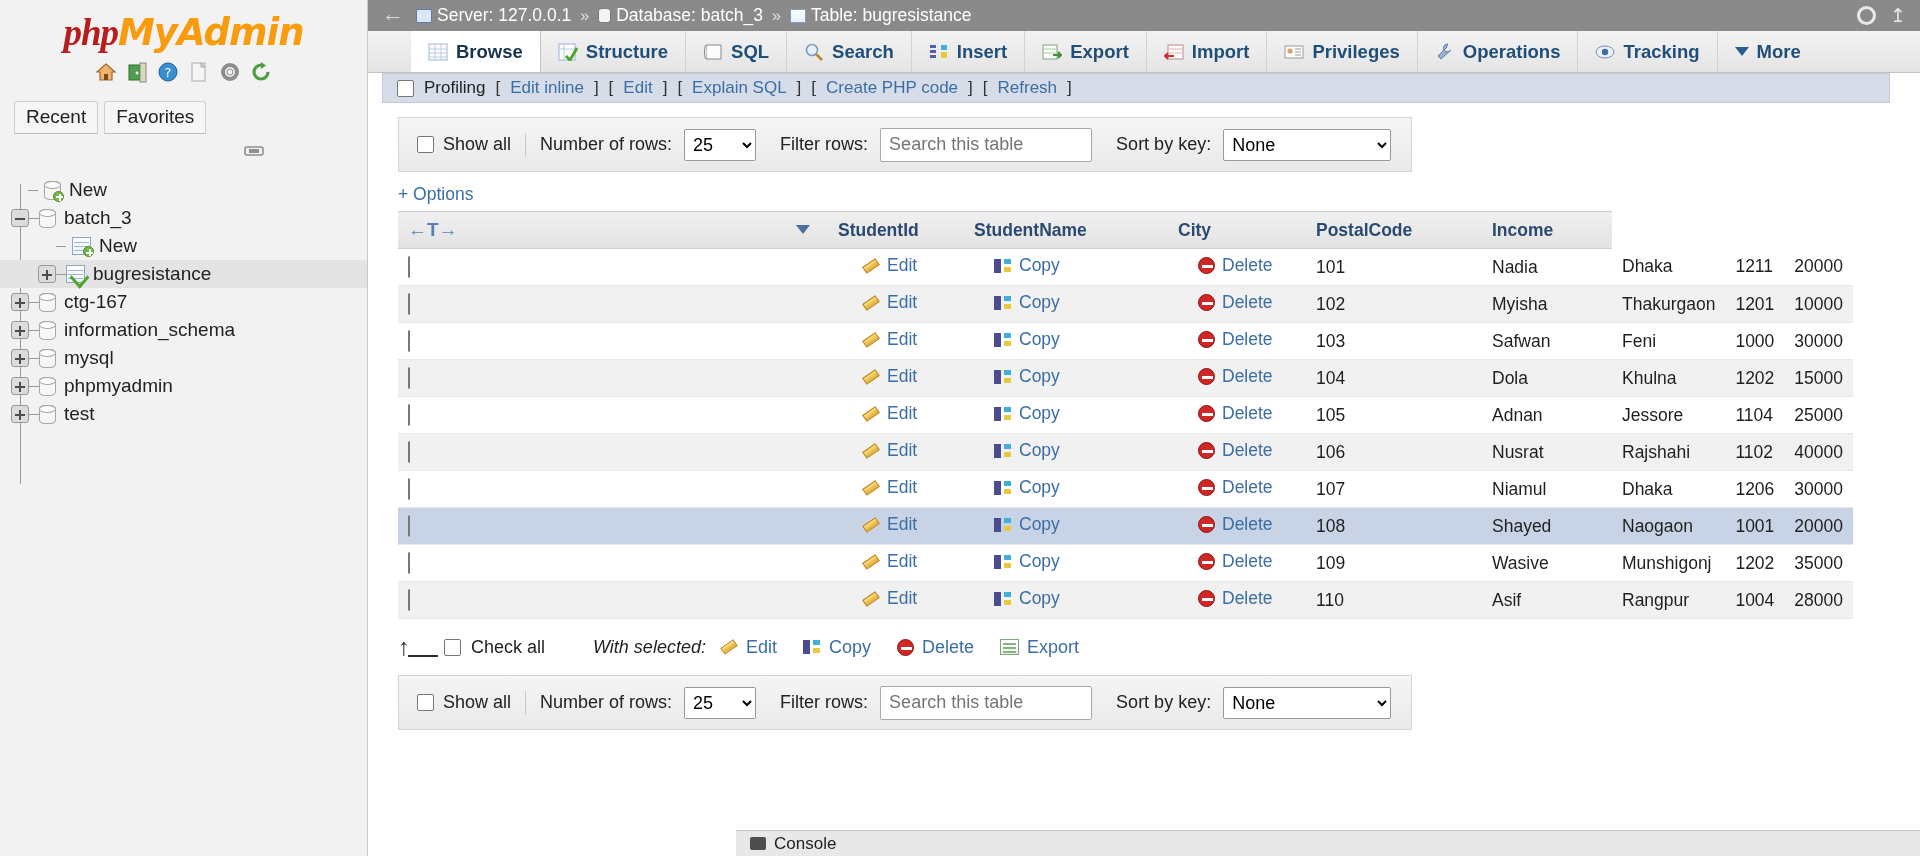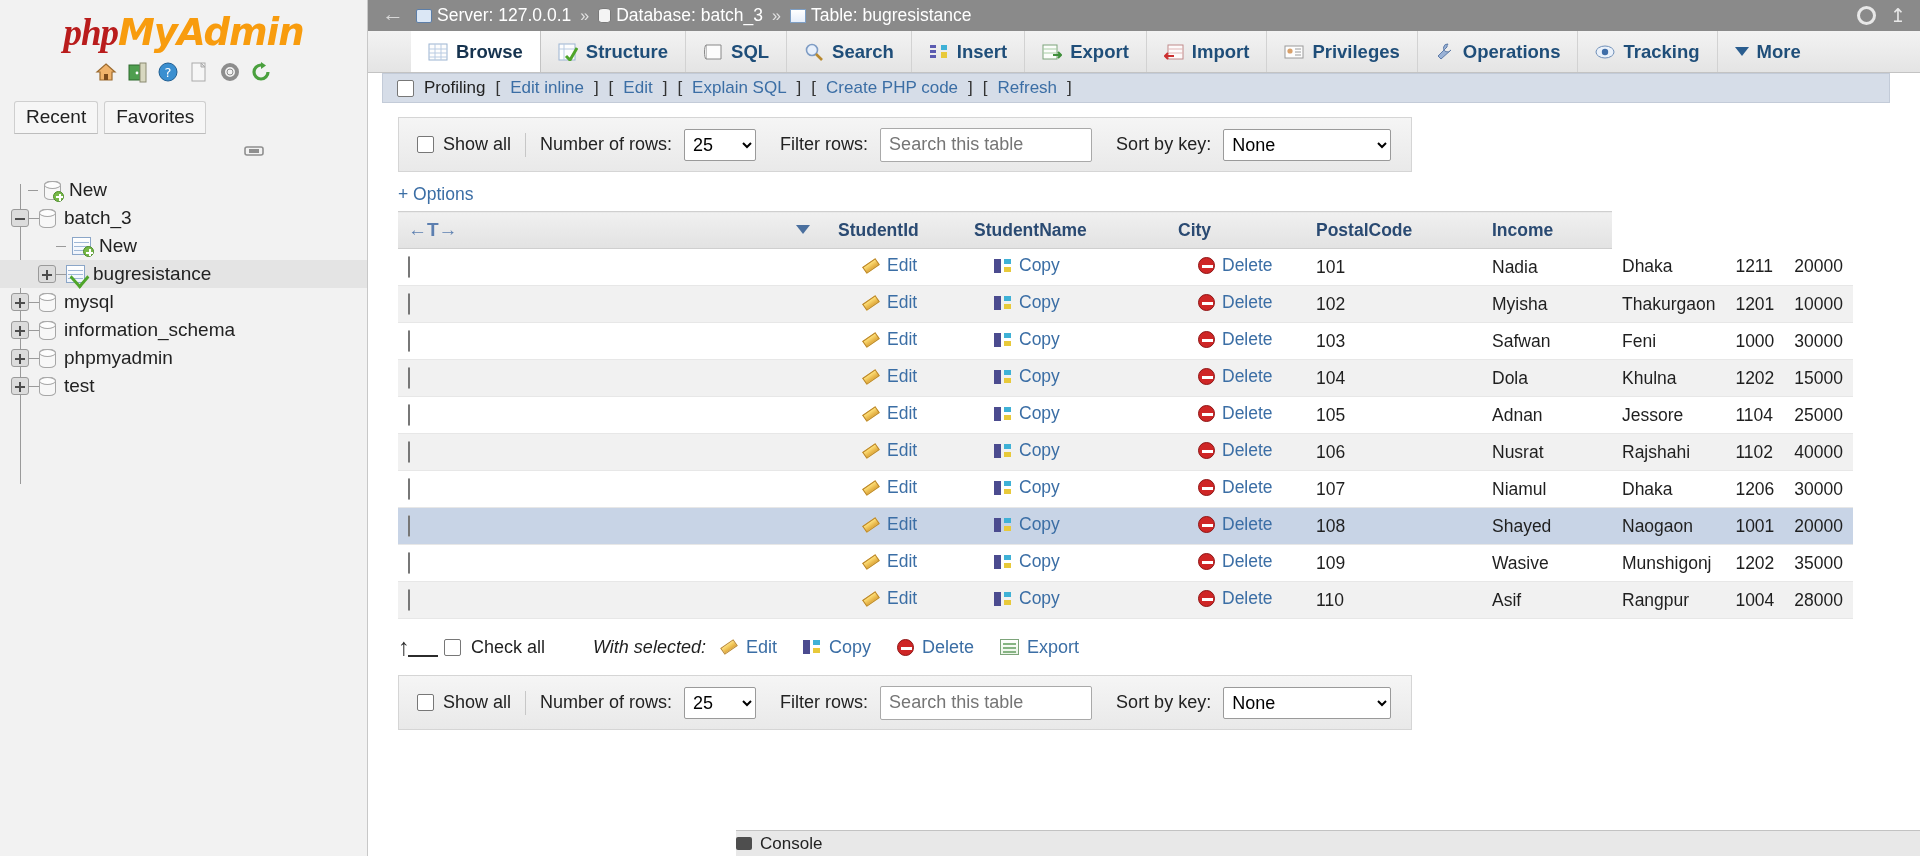--- a/index.html
+++ b/index.html
@@ -212,21 +212,21 @@
   .arrow-updown { font-size: 24px; color:#2b2b2b; padding-right: 6px; position:relative; width:46px;}
   .arrow-updown::after{content:"";position:absolute;left:10px;bottom:4px;width:30px;height:2px;background:#2b2b2b;}
   .with-sel { font-style: italic; margin: 0 14px 0 22px; }
   .ba-item { display:flex;align-items:center;gap:8px;color:#3b6ea5;cursor:pointer; margin-right: 26px;}
 
   .ctl-bar2 { margin-top: 14px; }
 
   .console {
     position: absolute; left: 368px; right: 0; bottom: 0; height: 26px;
     background: #e8e8e8; border-top: 1px solid #c2c2c2;
-    display:flex; align-items:center; gap:8px; 
+    display:flex; align-items:center; gap:8px; padding-left: 14px;
     font-size: 17px; color:#222;
   }
   .console-ico { width:16px;height:13px;background:#4e4e4e;border-radius:2px; }
 </style>
 </head>
 <body>
 
 <div class="app">
 
   <div class="sidebar">
@@ -319,33 +319,39 @@
 
       <div class="tnode sel" style="padding-left:38px;">
         <span class="exp plus"></span>
         <span class="dash"></span>
         <span class="tbl-ico green">
             <i></i>
           </span>
         <span class="lbl">bugresistance</span>
       </div>
 
+      <div class="tnode" style="padding-left:11px;">
+        <span class="exp plus"></span>
+        <span class="dash"></span>
+        <span class="db-ico"></span>
+        <span class="lbl">ctg-167</span>
+      </div>
+
+      <div class="tnode" style="padding-left:11px;">
+        <span class="exp plus"></span>
+        <span class="dash"></span>
+        <span class="db-ico"></span>
+        <span class="lbl">information_schema</span>
+      </div>
 
       <div class="tnode" style="padding-left:11px;">
         <span class="exp plus"></span>
         <span class="dash"></span>
         <span class="db-ico"></span>
         <span class="lbl">mysql</span>
-      </div>
-
-      <div class="tnode" style="padding-left:11px;">
-        <span class="exp plus"></span>
-        <span class="dash"></span>
-        <span class="db-ico"></span>
-        <span class="lbl">information_schema</span>
       </div>
 
 
       <div class="tnode" style="padding-left:11px;">
         <span class="exp plus"></span>
         <span class="dash"></span>
         <span class="db-ico"></span>
         <span class="lbl">phpmyadmin</span>
       </div>
 

